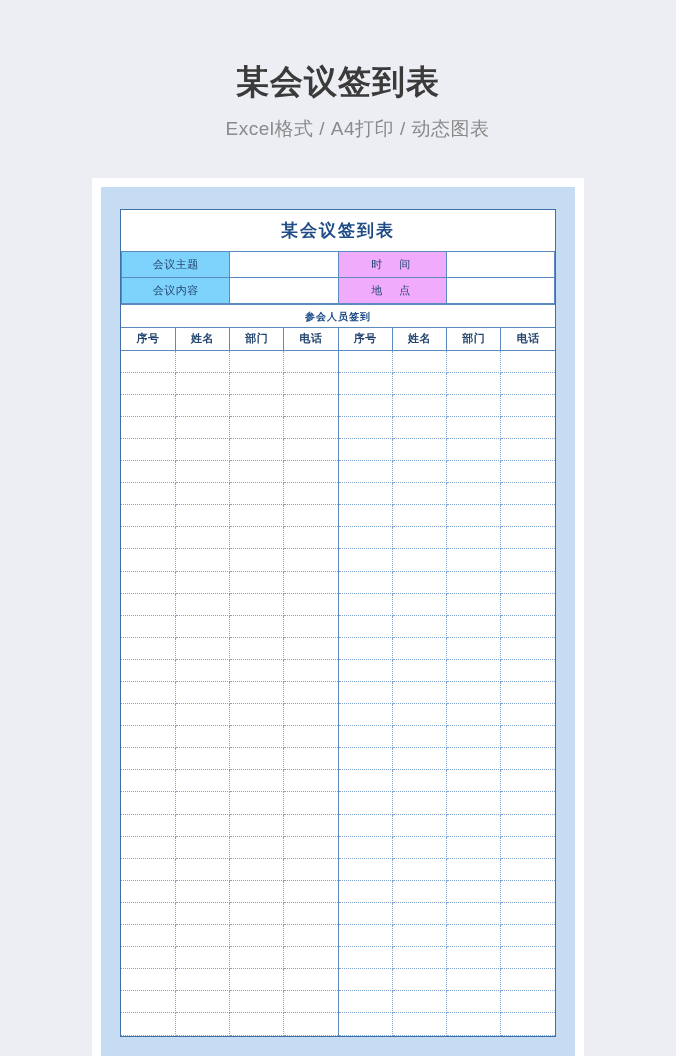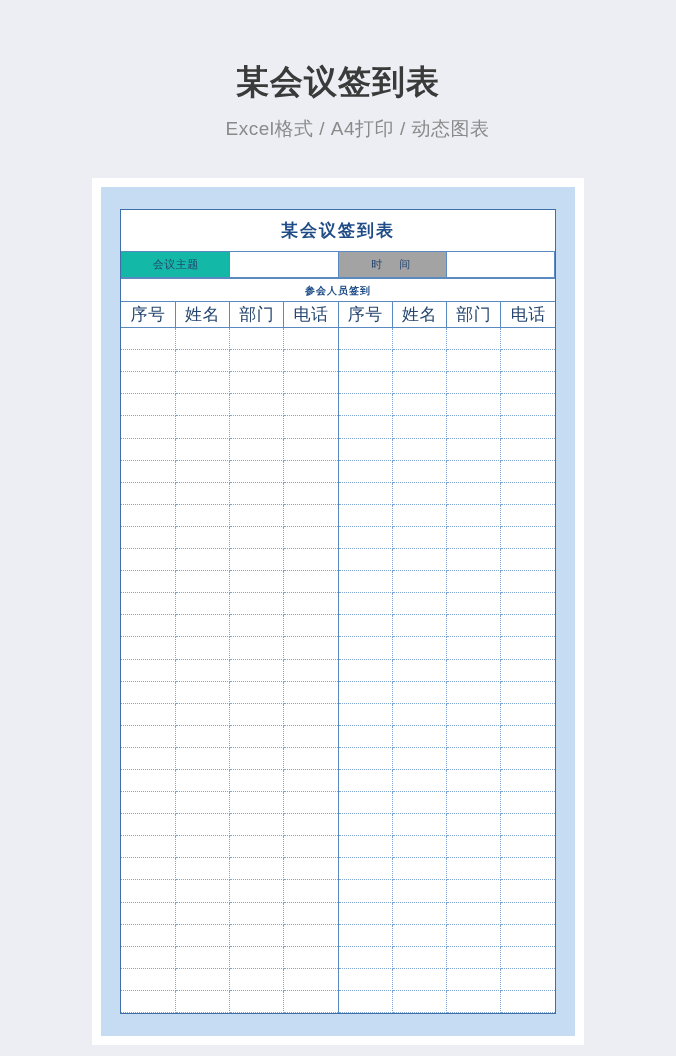--- a/index.html
+++ b/index.html
@@ -68,27 +68,27 @@
     font-weight: bold;
     color: #1f4c86 !important;
     height: 42px !important;
     letter-spacing: 2px;
     border-left: none !important;
     border-right: none !important;
     border-top: none !important;
   }
   .lbl {
     text-align: center;
-    background: #14b8a6;
+    background: #7dd3fc;
     width: 58px;
     letter-spacing: 0.5px;
   }
   .lbl-sp {
     text-align: center;
-    background: #a3a3a3;
+    background: #f0abfc;
     width: 56px;
     letter-spacing: 3px;
   }
   .val { background: #ffffff; }
 
   .section-title {
     text-align: center;
     font-size: 10px;
     font-weight: bold;
     color: #1f4c86;
@@ -99,22 +99,22 @@
     border-bottom: 1px solid #5b8ac0;
     background: #ffffff;
   }
 
   table.signin {
     width: 100%;
     border-collapse: collapse;
     table-layout: fixed;
   }
   table.signin th {
-    font-size: 17px;
-    font-weight: normal;
+    font-size: 11px;
+    font-weight: bold;
     color: #24456f;
     height: 22px;
     border-right: 1px solid #5b8ac0;
     border-bottom: 1px solid #5b8ac0;
     letter-spacing: 0.5px;
   }
   table.signin th.last { border-right: none; }
   table.signin td {
     height: 22.1px;
     border-right: 1px dotted #7fa4cf;
@@ -139,20 +139,26 @@
 
       <table class="meta">
         <tbody>
             <tr>
           <td class="doc-title-cell" colspan="4">某会议签到表</td>
         </tr>
         <tr>
           <td class="lbl">会议主题</td>
           <td class="val"></td>
           <td class="lbl-sp">时　间</td>
+          <td class="val"></td>
+        </tr>
+        <tr>
+          <td class="lbl">会议内容</td>
+          <td class="val"></td>
+          <td class="lbl-sp">地　点</td>
           <td class="val"></td>
         </tr>
       </tbody>
         </table>
 
       <div class="section-title">参会人员签到</div>
 
       <table class="signin">
         <thead>
           <tr>

